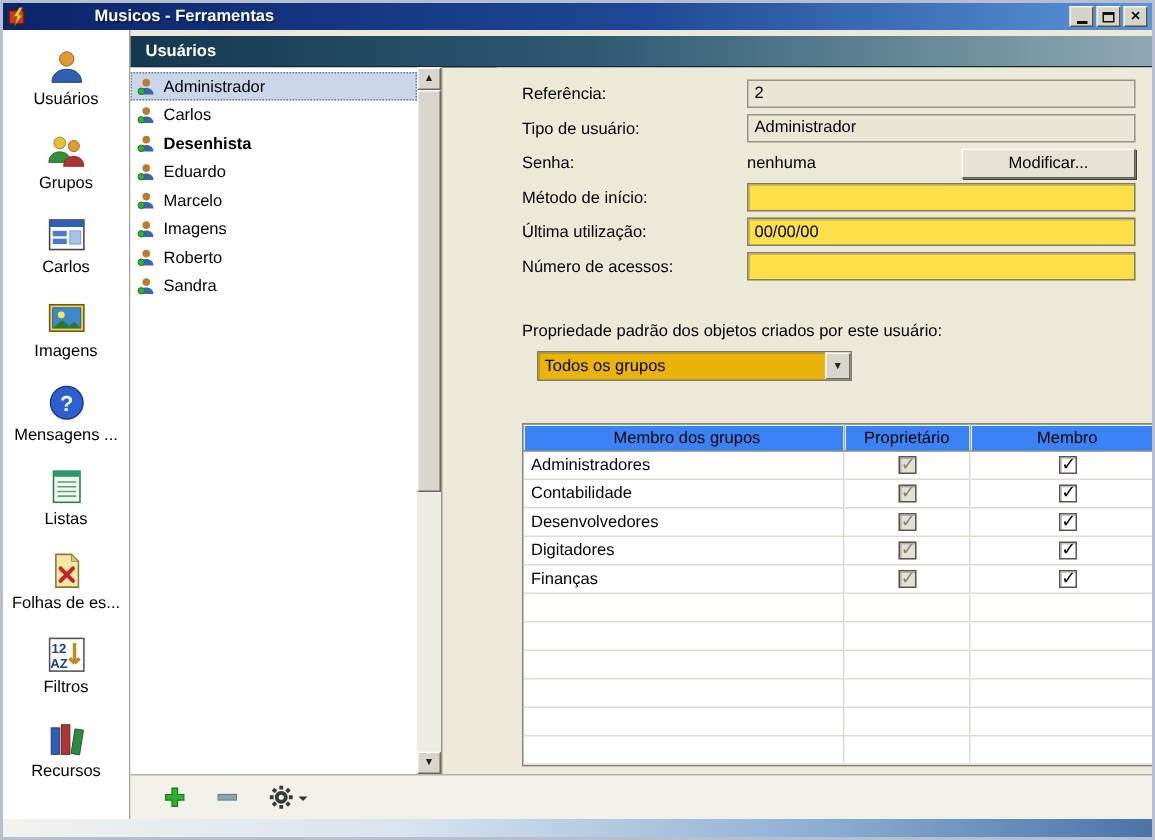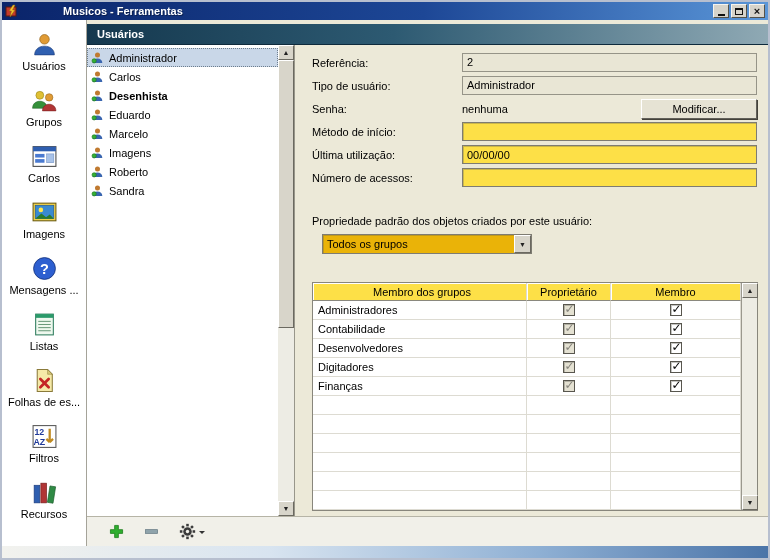--- a/index.html
+++ b/index.html
@@ -31,21 +31,21 @@
   .side-item { height:56px; display:flex; flex-direction:column; align-items:center; }
   .side-item svg { width:27px; height:27px; }
   .side-item .lbl { margin-top:2px; white-space:nowrap; max-width:83px; overflow:hidden; }
 
   
   .main { position:absolute; left:85px; top:18px; right:0; bottom:12px; }
   .main-header { position:absolute; top:4px; left:0; right:0; height:21px;
                  background:linear-gradient(90deg,#15384e 0%,#2d5a72 45%,#8fa9b4 100%);
                  border-bottom:1px solid #0e2a3c;
                  color:#fff; font-weight:bold; display:flex; align-items:center; padding-left:10px; }
-  .content { position:absolute; top:25px; left:0; right:0; bottom:30px; display:flex; }
+  .content { position:absolute; top:25px; left:0; right:0; bottom:30px; display:flex;gap:36px; }
 
   
   .user-list { width:208px; background:#fff; border-right:1px solid #98968a; position:relative; }
   .list-rows { position:absolute; left:0; top:3px; right:16px; bottom:0; overflow:hidden; }
   .list-item { height:19px; display:flex; align-items:center; padding-left:4px; gap:5px; }
   .list-item.selected { background:#c9d7e8; outline:1px dotted #6d7d8d; outline-offset:-1px; }
   .list-item.bold .uname { font-weight:bold; }
   .uicon { width:13px; height:13px; flex:0 0 13px; }
 
   
@@ -74,21 +74,21 @@
            border:1px solid #7e7c72; display:flex; box-shadow:inset 1px 1px 0 rgba(90,90,80,.3); }
   .combo-text { flex:1; padding:3px 4px; white-space:nowrap; overflow:hidden; }
   .combo-btn { width:17px; background:#d8d5ca; border:1px solid; border-color:#fff #6b6960 #6b6960 #fff;
                display:flex; align-items:center; justify-content:center; color:#222; font-size:7px; }
   .combo-btn::before { content:"▼"; }
 
   
   .gtable { position:absolute; left:17px; top:237px; width:446px; height:229px; background:#fff;
             border:1px solid #88867c; }
   .thead { display:flex; height:18px; margin-right:16px; }
-  .th { background:#fde047; border-right:1px solid #8a887e; border-bottom:1px solid #8a887e;
+  .th { background:#3b82f6; border-right:1px solid #8a887e; border-bottom:1px solid #8a887e;
         box-shadow:inset 1px 1px 0 #fff; display:flex; align-items:center; justify-content:center; }
   .trow { display:flex; height:19px; border-bottom:1px solid #dddbd2; margin-right:16px; }
   .tc { border-right:1px solid #dddbd2; display:flex; align-items:center; }
   .c-group { width:214px; padding-left:5px; }
   .c-owner { width:84px; justify-content:center; }
   .c-member { flex:1; justify-content:center; }
   .cb { width:12px; height:12px; background:#fff; border:1px solid #58564e; position:relative;
         box-shadow:inset 1px 1px 0 rgba(90,90,80,.35); }
   .cb-checked::after { content:"✓"; position:absolute; left:1px; top:-3px; font-size:12px; font-weight:bold; color:#000; }
   .cb-disabled { background:#e4e1d2; }

